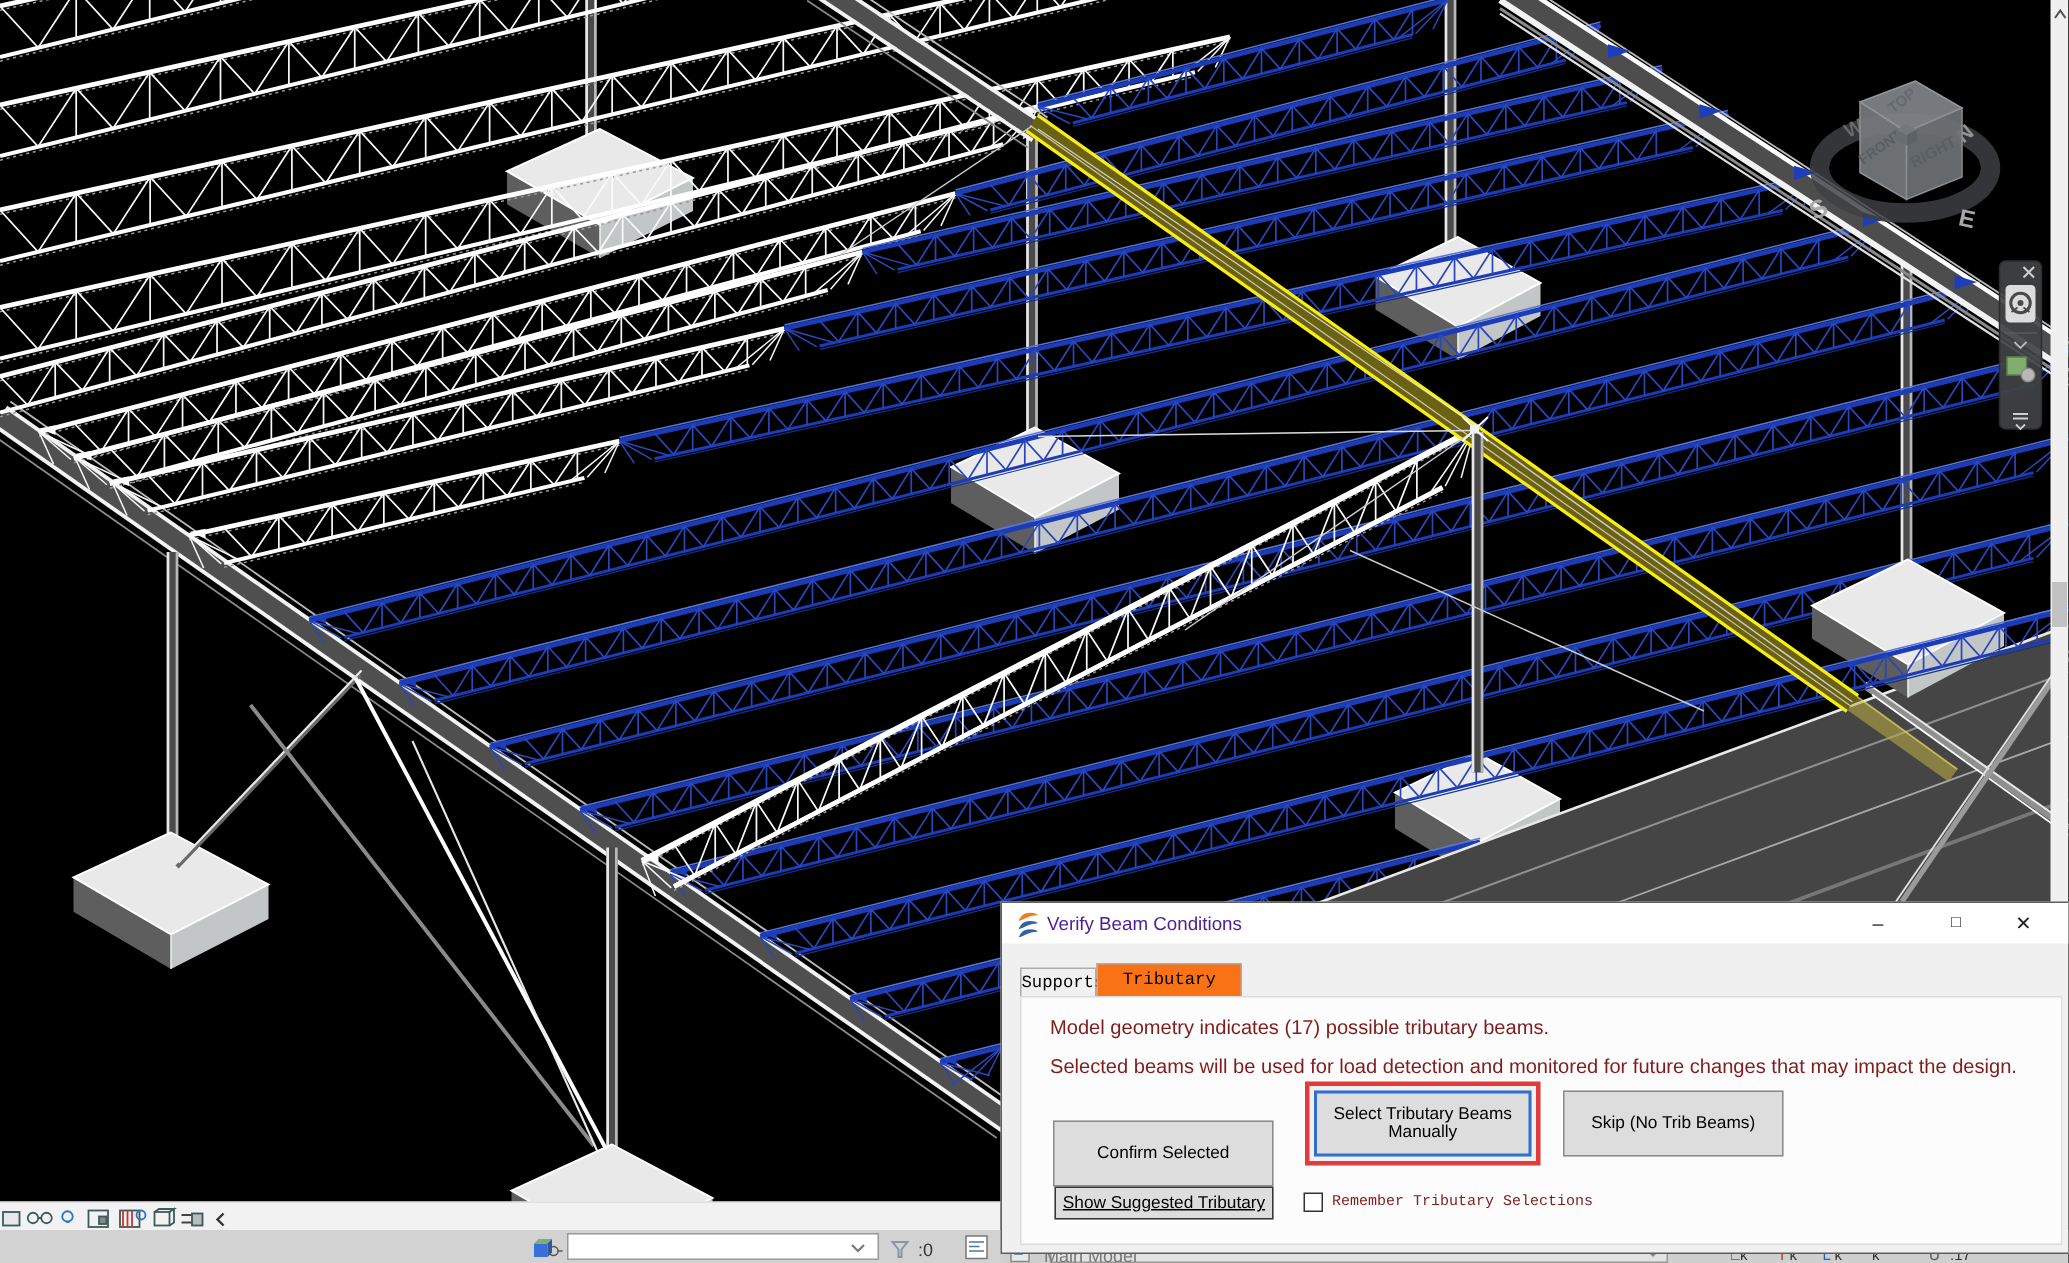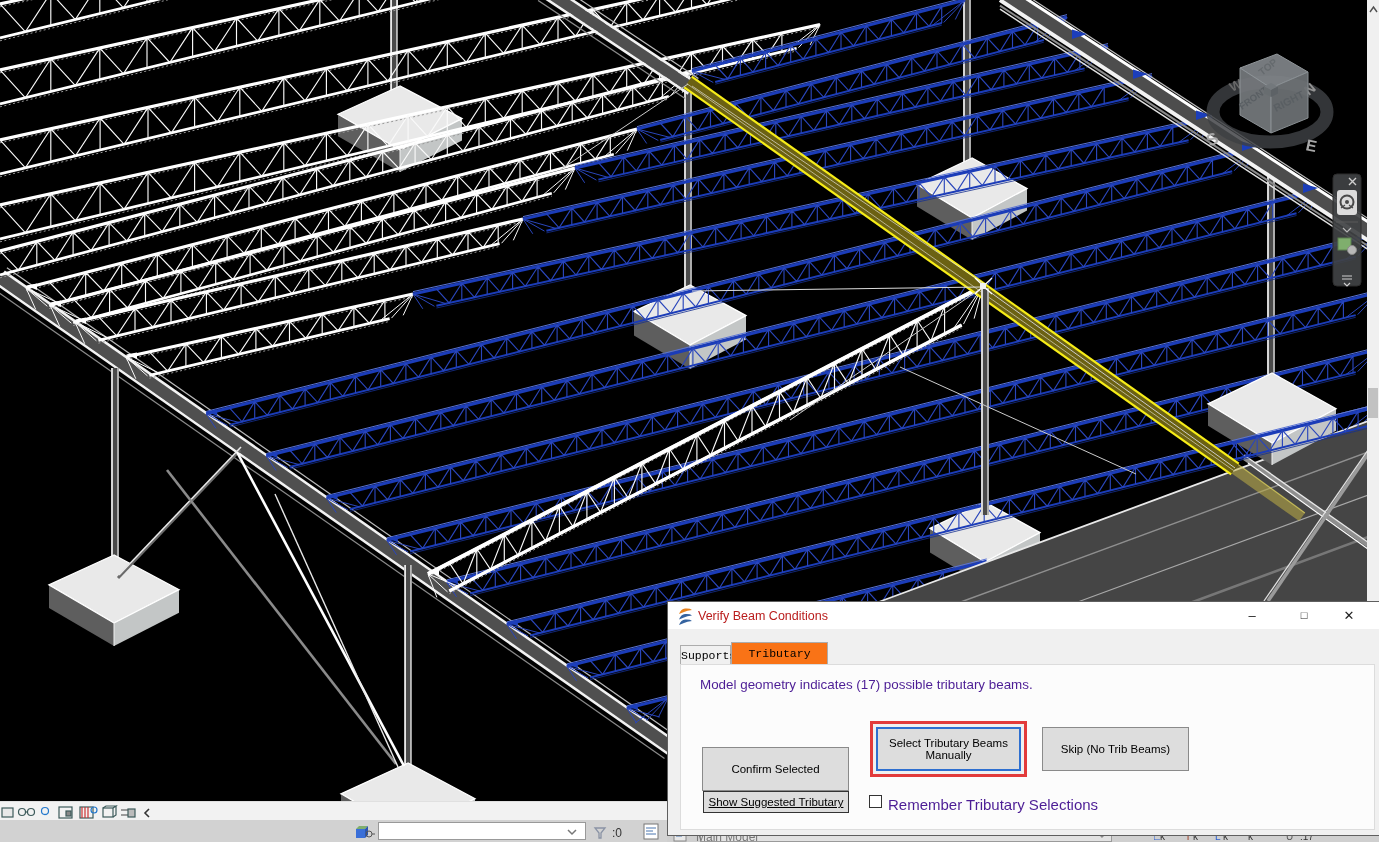--- a/index.html
+++ b/index.html
@@ -2,28 +2,28 @@
 <html><head><meta charset="utf-8"><style>
 * { margin:0; padding:0; box-sizing:border-box; }
 body { width:1379px; height:842px; overflow:hidden; font-family:"Liberation Sans",sans-serif; background:#000; position:relative; }
 #scene { position:absolute; left:0; top:0; }
 .abs { position:absolute; }
 #vcb { left:0; top:801px; width:667px; height:19px; background:#f2f2f2; border-top:1px solid #e0e0e0; }
 #sbar { left:0; top:820px; width:1379px; height:22px; background:#d2d2d2; }
 #combo { left:378px; top:2px; width:208px; height:18px; background:#fff; border:1px solid #999; }
 #dlg { left:667px; top:601px; width:713px; height:235px; background:#f0f0f0; border:1px solid #5f5f5f; }
 #dtitle { position:absolute; left:0; top:0; width:100%; height:27px; background:#fff; }
-#dtitle span { position:absolute; left:30px; top:7px; font-size:12.5px; color:#b91c1c;text-align:right; }
+#dtitle span { position:absolute; left:30px; top:7px; font-size:12.5px; color:#4c1d95;text-align:right; }
 .wbtn { position:absolute; top:6px; width:16px; height:16px; color:#222; font-size:13px; text-align:center; line-height:15px; }
 #dtabs { position:absolute; left:12px; top:40px; height:23px; }
 .tab { position:absolute; font-size:11.5px; color:#000; border:1px solid #acacac; background:#f0f0f0; text-align:center;font-family:Liberation Mono, monospace; }
 #tab1 { left:0px; top:3px; width:51px; height:20px; line-height:19px; }
 #tab2 { left:51px; top:0px; width:97px; height:24px; line-height:22px; background:#f97316; border-bottom:none; }
 #dpanel { position:absolute; left:12px; top:62px; width:695px; height:166px; background:#fcfcfc; border:1px solid #dcdcdc; }
-.dtext { position:absolute; font-size:13.4px; color:#4c1d95; white-space:nowrap; }
+.dtext { position:absolute; font-size:13.4px; color:#7f1d1d; white-space:nowrap; }
 .btn { position:absolute; background:#dddddd; border:1px solid #8a8a8a; font-size:11.5px; color:#000; display:flex; align-items:center; justify-content:center; text-align:center; }
 </style></head><body>
 <svg id="scene" width="1379" height="842">
 <rect width="1379" height="842" fill="#000000"></rect>
 <line x1="0.0" y1="277.5" x2="672.0" y2="747.9" stroke="#4f4f4f" stroke-width="12"></line>
 <line x1="4.1" y1="271.6" x2="676.1" y2="742.0" stroke="#f2f2f2" stroke-width="2.6"></line>
 <line x1="-4.1" y1="283.4" x2="667.9" y2="753.8" stroke="#f2f2f2" stroke-width="2.6"></line>
 <line x1="6.9" y1="267.7" x2="678.9" y2="738.1" stroke="#bbbbbb" stroke-width="1.2"></line>
 <line x1="-7.5" y1="288.2" x2="664.5" y2="758.6" stroke="#8a8a8a" stroke-width="1.2"></line>
 <polygon points="390.2,0.0 397.8,0.0 397.8,98.0 390.2,98.0" fill="#4a4a4a"></polygon>
@@ -495,21 +495,22 @@
     <div class="wbtn" style="left:576px;">–</div>
     <div class="wbtn" style="left:628px;font-size:11px;">□</div>
     <div class="wbtn" style="left:673px;">✕</div>
   </div>
   <div id="dtabs">
     <div class="tab" id="tab1">Supports</div>
     <div class="tab" id="tab2">Tributary Beams</div>
   </div>
   <div id="dpanel"></div>
   <div class="dtext" style="left:32px;top:75px;">Model geometry indicates (17) possible tributary beams.</div>
+  <div class="dtext" style="left:32px;top:101px;">Selected beams will be used for load detection and monitored for future changes that may impact the design.</div>
   <div class="btn" style="left:34px;top:125px;width:147px;height:44px;margin-top:20px;">Confirm Selected</div>
   <div class="abs" style="left:202px;top:119px;width:157px;height:56px;border:3px solid #e23b3b;background:#f0f0f0;">
     <div class="btn" style="left:3px;top:3px;width:145px;height:44px;border:2px solid #2e6fd0;">Select Tributary Beams<br>Manually</div>
   </div>
   <div class="btn" style="left:374px;top:125px;width:147px;height:44px;">Skip (No Trib Beams)</div>
   <div class="btn" style="left:35px;top:189px;width:146px;height:22px;border-color:#333;text-decoration:underline;">Show Suggested Tributary</div>
   <div class="abs" style="left:201px;top:193px;width:13px;height:13px;background:#fff;border:1.5px solid #333;"></div>
-  <div class="dtext" style="left:220px;top:194px;font-size:15px;">Remember Tributary Selections</div>
+  <div class="dtext" style="left:220px;top:194px;font-size:10px;font-family:Liberation Mono, monospace;">Remember Tributary Selections</div>
 </div>
 
 </body></html>

